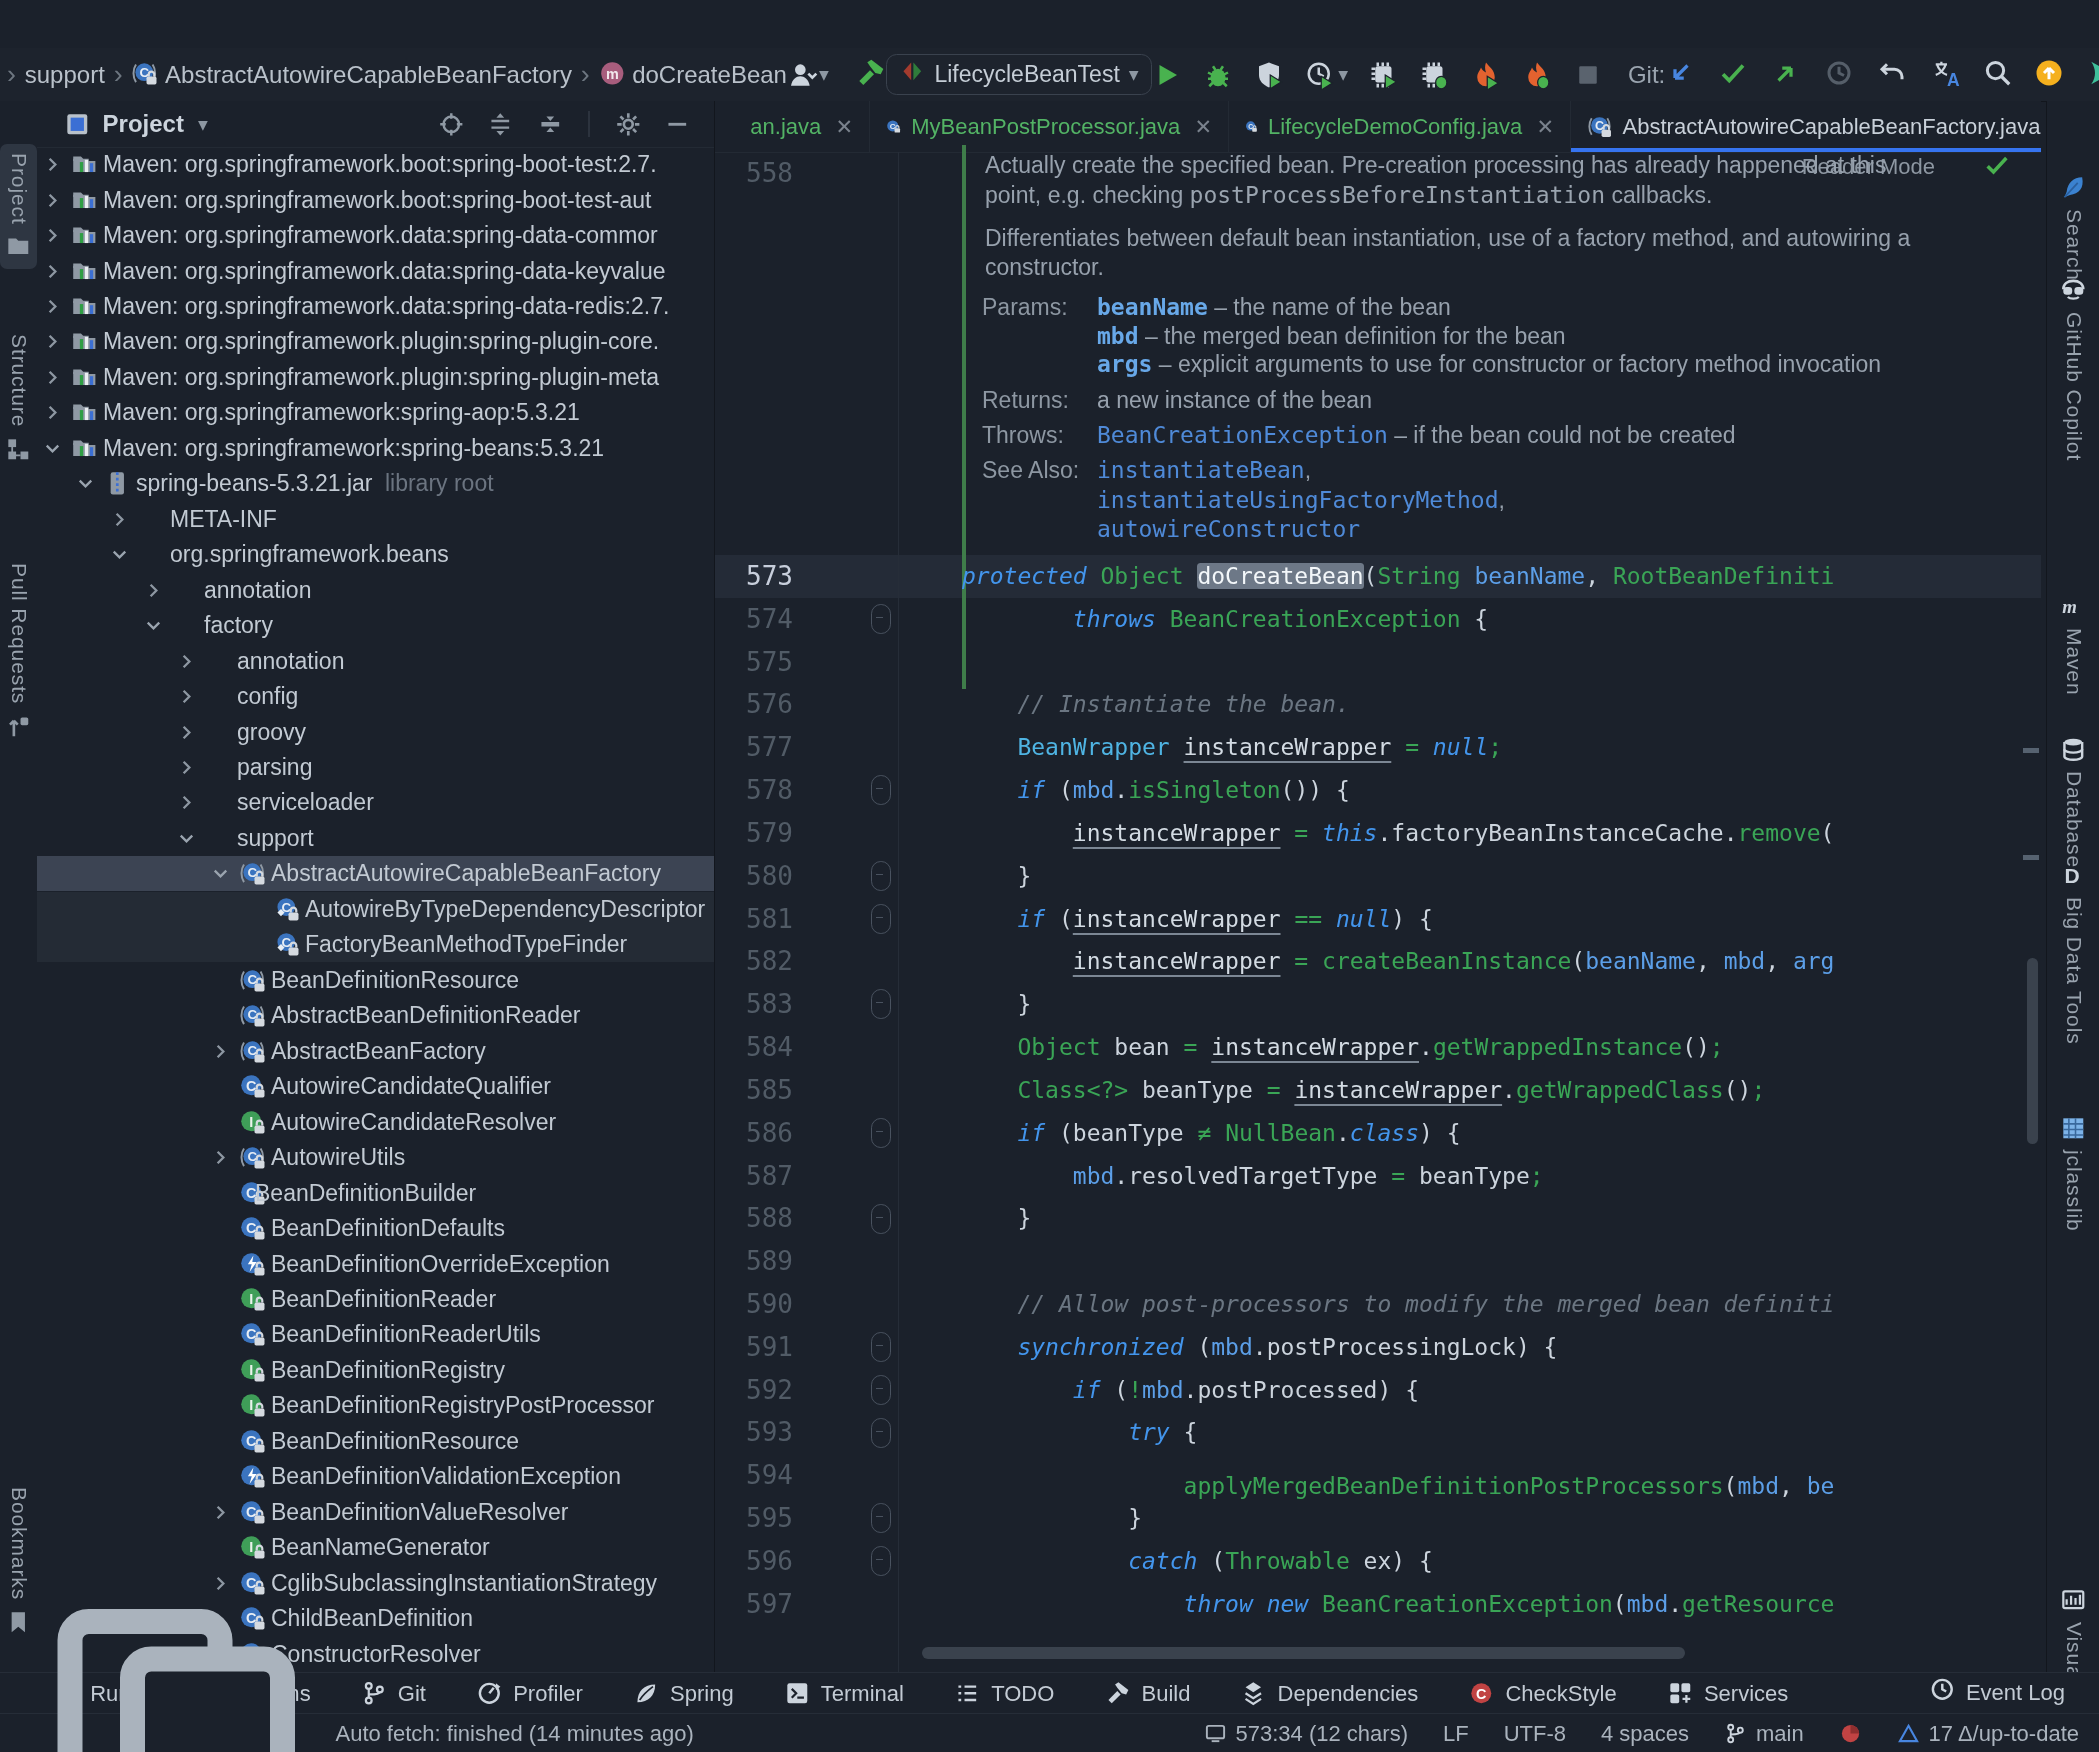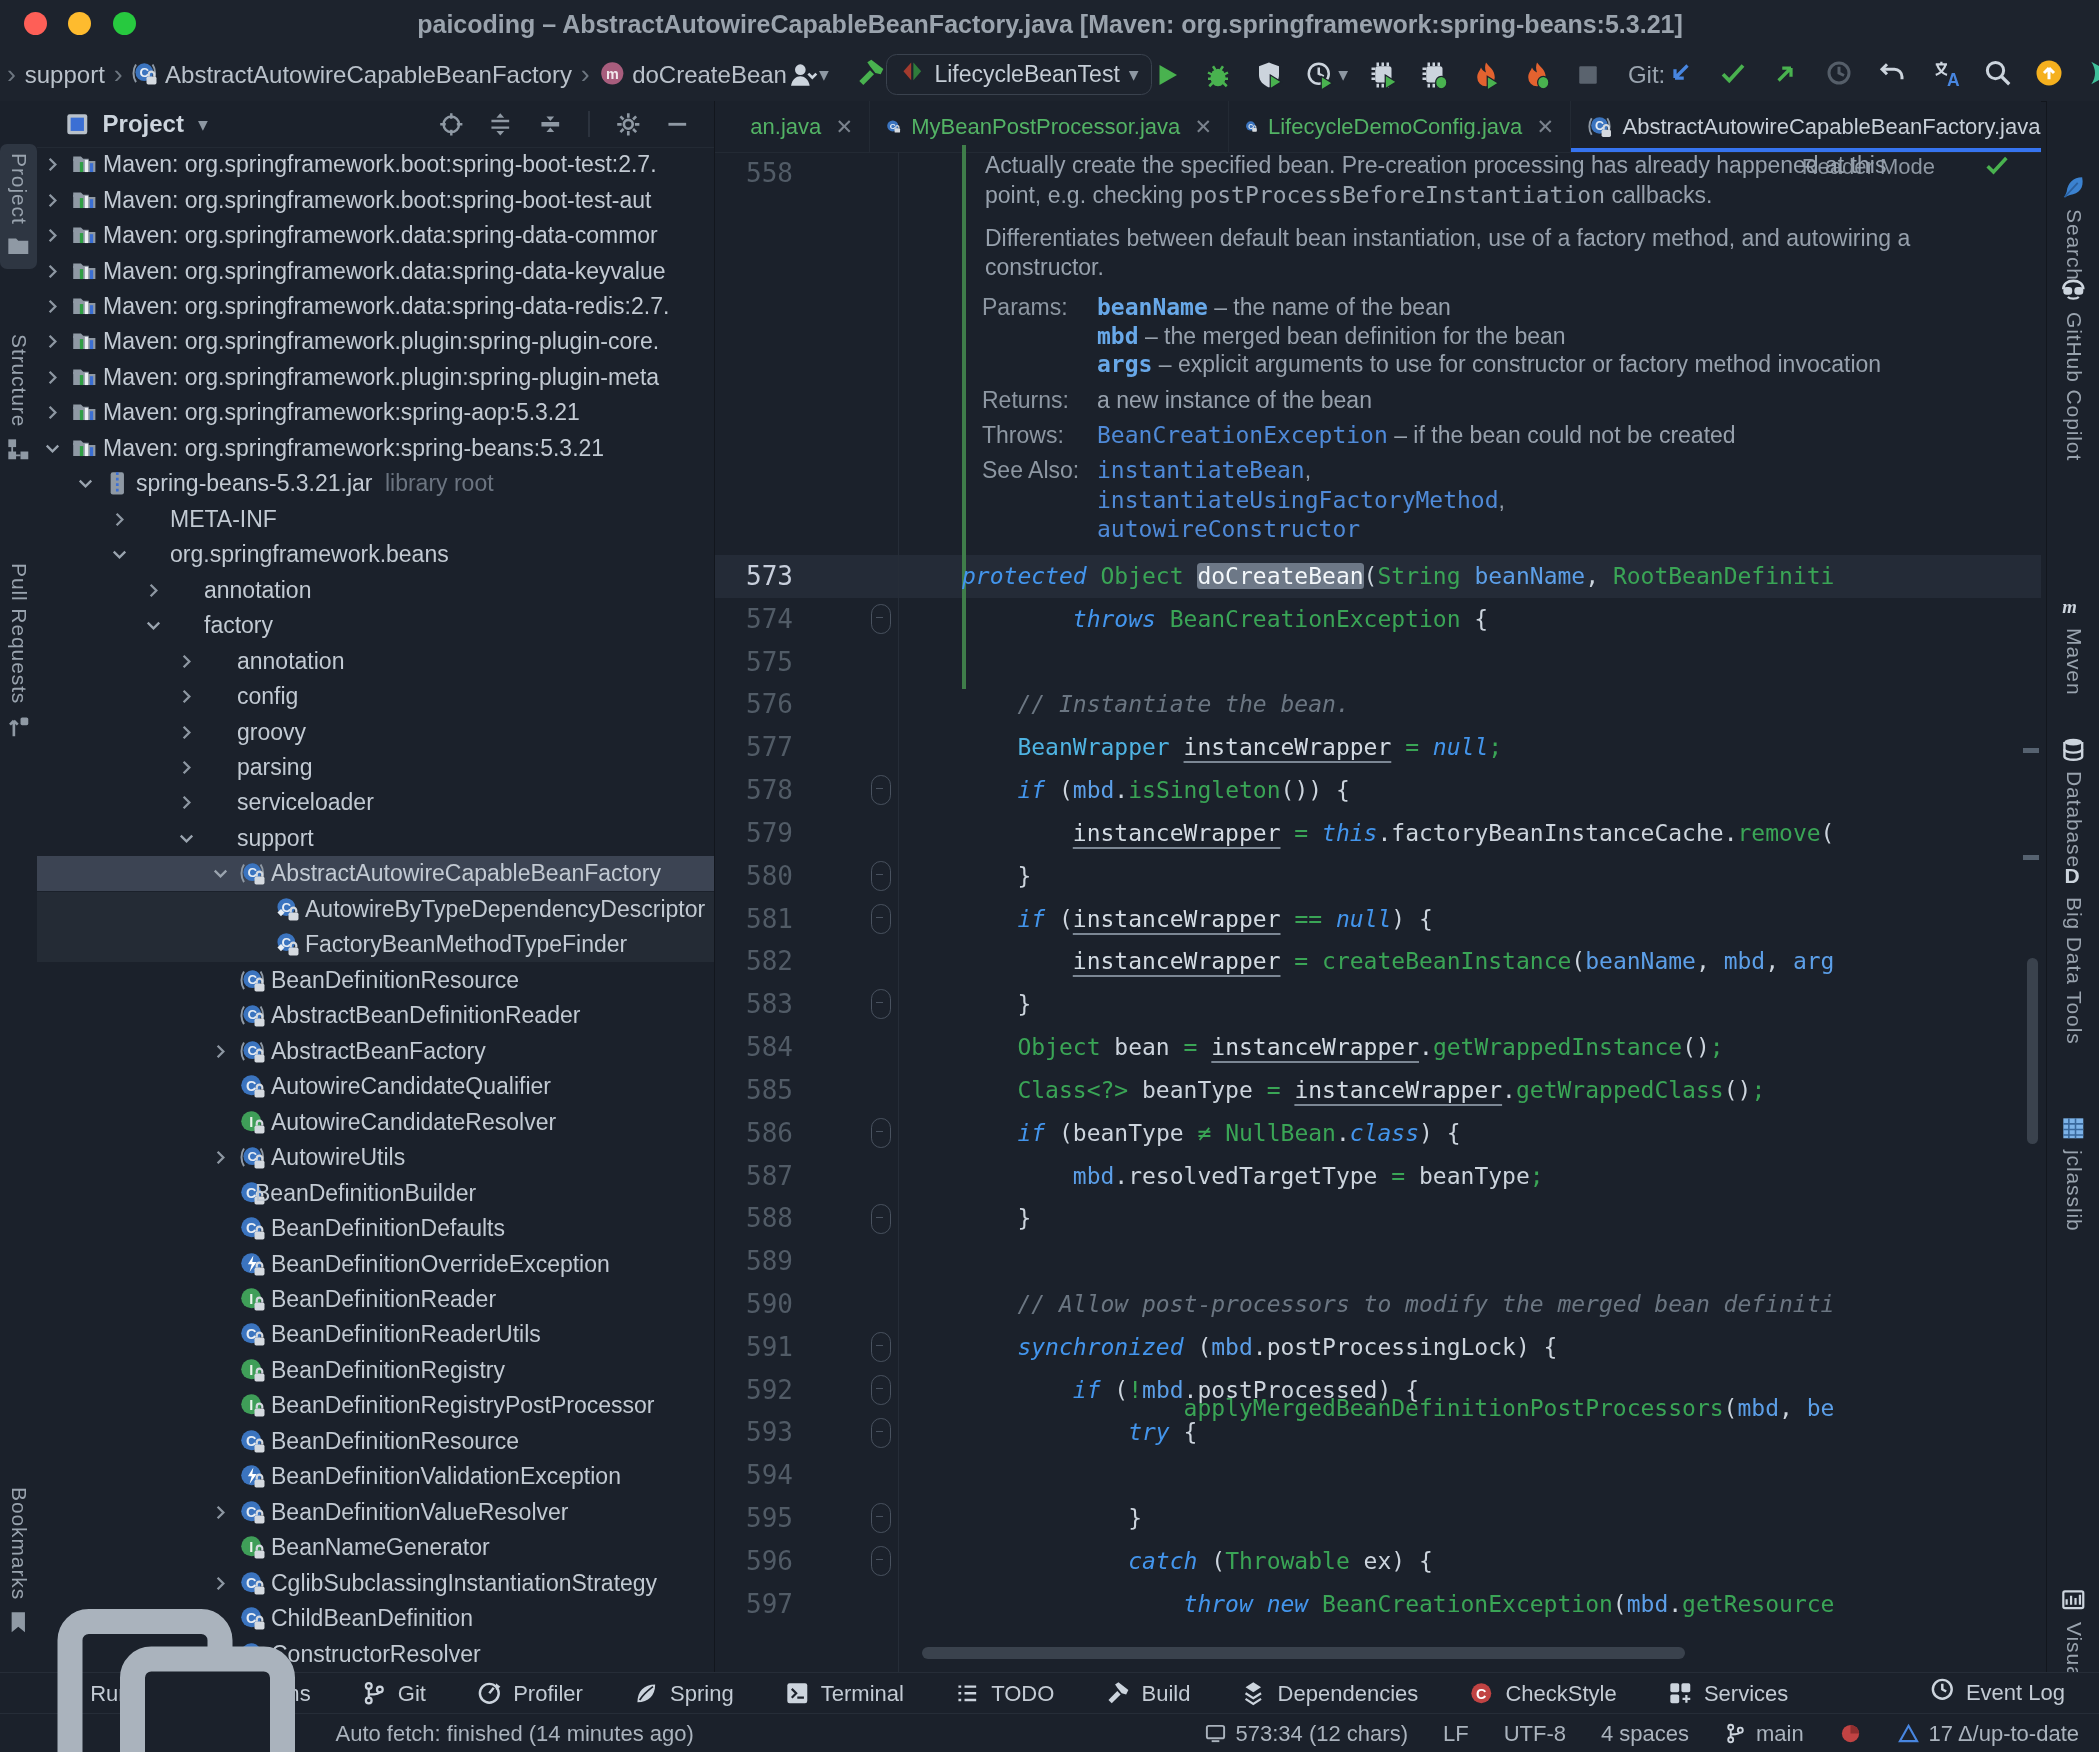--- a/index.html
+++ b/index.html
@@ -92,26 +92,20 @@
              display:flex;align-items:center;font-size:22px;color:#aab3bd;}
   #statusleft{display:flex;align-items:center;gap:16px;padding-left:19.5px;}
   #statusright{margin-left:auto;display:flex;align-items:center;gap:35px;padding-right:21px;}
   .stitem{display:flex;align-items:center;gap:8.9px;}
 </style>
 </head>
 <body>
 
 <div id="app">
 
-  <div id="titlebar" class="abs">
-    <div class="tl" style="left:24px;background:#fe5f57"></div>
-    <div class="tl" style="left:68px;background:#febb2e"></div>
-    <div class="tl" style="left:113px;background:#27c93f"></div>
-    <div id="title">paicoding – AbstractAutowireCapableBeanFactory.java [Maven: org.springframework:spring-beans:5.3.21]</div>
-  </div>
 
   <div id="toolbar" class="abs row">
     <span class="crumb-sep" style="padding-left:7px">›</span>
     <span class="crumb">support</span>
     <span class="crumb-sep">›</span>
     <span id="bc-class-ico"><span style="display:inline-block;width:26.6px;height:26.6px;"><svg width="100%" height="100%" viewBox="0 0 24 24">
             <path d="M4.5 4c-3 4.5-3 11.5 0 16" stroke="#8f99a4" stroke-width="1.8" fill="none"></path>
             <path d="M19.5 4c3 4.5 3 11.5 0 16" stroke="#8f99a4" stroke-width="1.8" fill="none"></path>
             <circle cx="12" cy="11" r="8" fill="#3b74bf"></circle>
             <text x="12" y="15.5" text-anchor="middle" font-size="12" font-weight="bold" fill="#e8eef5" font-family="Liberation Sans">C</text>
@@ -1028,21 +1022,21 @@
         <div class="lnum " style="left:0;top:1225px">591</div>
         <div class="fold" style="top:1231px"></div>
         <div class="codeline" style="top:1225px"><span class="tw">    </span><span class="tk">synchronized </span><span class="tw">(</span><span class="tp">mbd</span><span class="tw">.postProcessingLock) {</span></div>
         <div class="lnum " style="left:0;top:1268px">592</div>
         <div class="fold" style="top:1274px"></div>
         <div class="codeline" style="top:1268px"><span class="tw">        </span><span class="tk">if </span><span class="tw">(</span><span class="to">!</span><span class="tp">mbd</span><span class="tw">.postProcessed) {</span></div>
         <div class="lnum " style="left:0;top:1310px">593</div>
         <div class="fold" style="top:1317px"></div>
         <div class="codeline" style="top:1310px"><span class="tw">            </span><span class="tk">try </span><span class="tw">{</span></div>
         <div class="lnum " style="left:0;top:1353px">594</div>
-        <div class="codeline" style="top:1286px"><span class="tw">                </span><span class="tm">applyMergedBeanDefinitionPostProcessors</span><span class="tw">(</span><span class="tp">mbd</span><span class="tw">, </span><span class="tp">be</span></div>
+        <div class="codeline" style="top:1364px"><span class="tw">                </span><span class="tm">applyMergedBeanDefinitionPostProcessors</span><span class="tw">(</span><span class="tp">mbd</span><span class="tw">, </span><span class="tp">be</span></div>
         <div class="lnum " style="left:0;top:1396px">595</div>
         <div class="fold" style="top:1402px"></div>
         <div class="codeline" style="top:1396px"><span class="tw">            </span><span class="tw">}</span></div>
         <div class="lnum " style="left:0;top:1439px">596</div>
         <div class="fold" style="top:1445px"></div>
         <div class="codeline" style="top:1439px"><span class="tw">            </span><span class="tk">catch </span><span class="tw">(</span><span class="tt">Throwable</span><span class="tw"> ex) {</span></div>
         <div class="lnum " style="left:0;top:1482px">597</div>
         <div class="codeline" style="top:1482px"><span class="tw">                </span><span class="tk">throw </span><span class="tk">new </span><span class="tt">BeanCreationException</span><span class="tw">(</span><span class="tp">mbd</span><span class="tw">.</span><span class="tm">getResource</span></div>
       </div>
     <div id="hscroll"></div>

